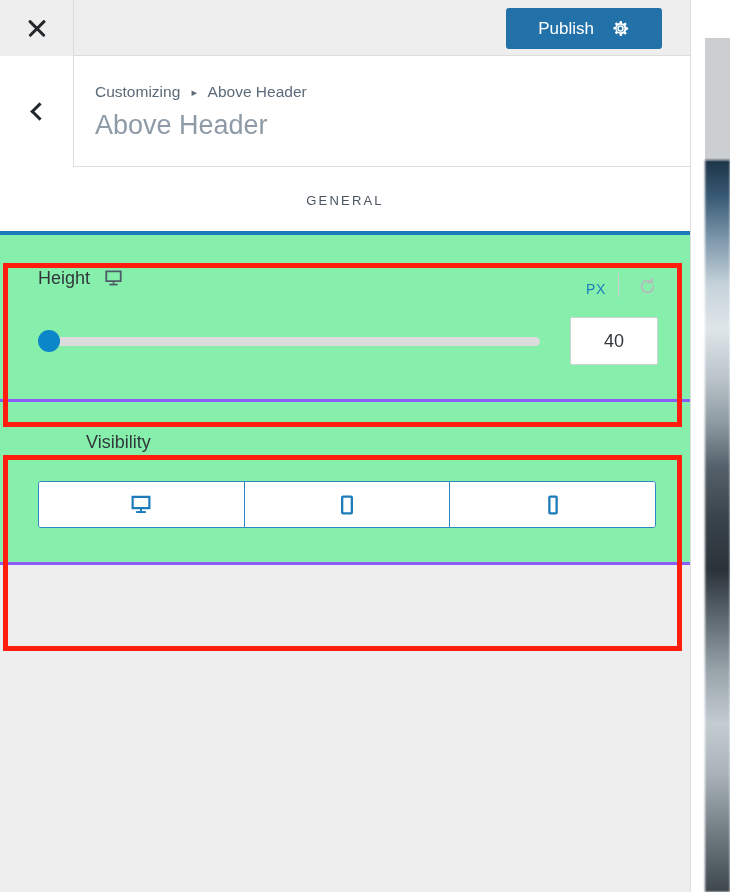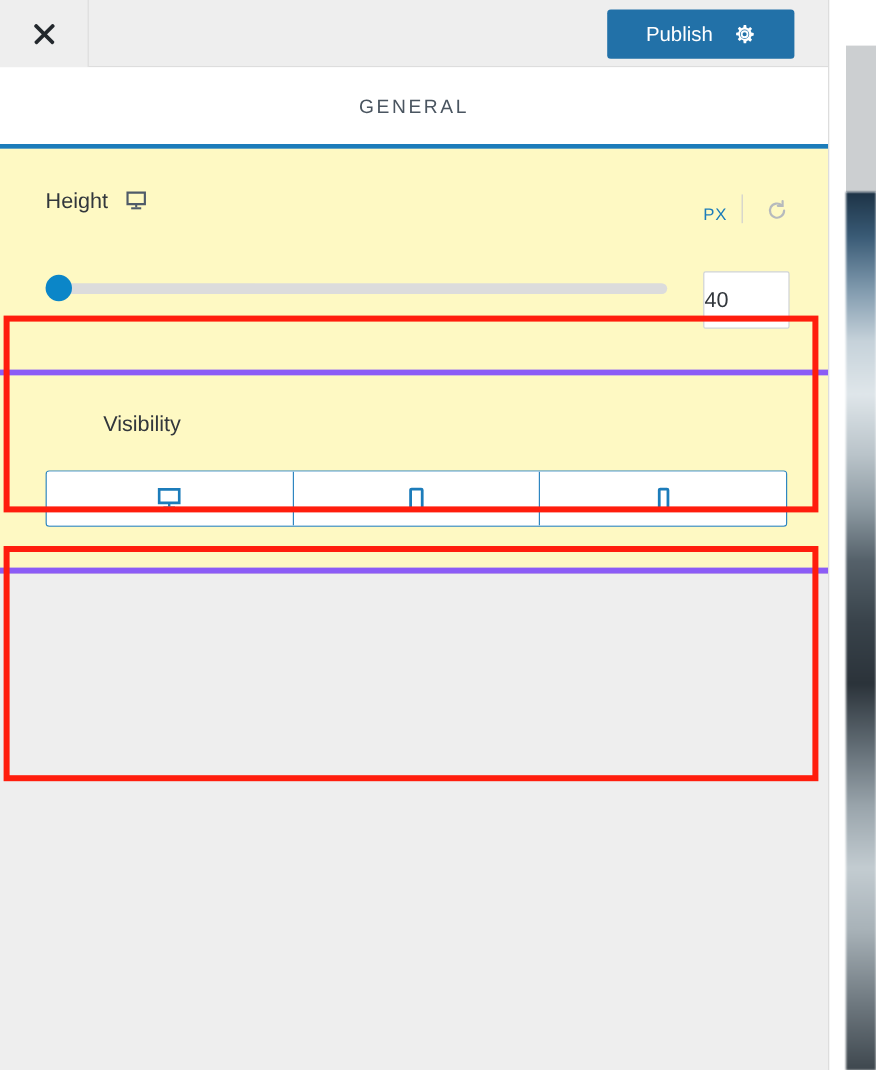--- a/index.html
+++ b/index.html
@@ -189,42 +189,42 @@
     height: 68px;
     background: #ffffff;
     border-bottom: 1px solid #dddddd;
     display: flex;
   }
   .tab {
     flex: 1 1 0;
     display: flex;
     align-items: center;
     justify-content: center;
-    font-size: 16px;
+    font-size: 13px;
     letter-spacing: 2.2px;
     color: #a6aeb6;
     cursor: pointer;
     position: relative;
     user-select: none;
   }
   .tab.active { color: #4a5560; }
   .tab.active::after {
     content: "";
     position: absolute;
     left: 0; right: 0;
     bottom: -1px;
     height: 4px;
     background: #1c7cba;
   }
 
   
   .section {
     position: relative;
-    background: #fef9c3;
-    border-bottom: 5px solid #8b5cf6;
+    background: #86efac;
+    border-bottom: 3px solid #8b5cf6;
   }
   .section-inner { padding: 30px 32px 34px 38px; }
 
   .ctl-header {
     display: flex;
     align-items: center;
     justify-content: space-between;
     height: 26px;
   }
   .ctl-label {
@@ -283,30 +283,29 @@
   .slider-thumb {
     position: absolute;
     left: 0;
     width: 22px;
     height: 22px;
     border-radius: 50%;
     background: #0b86c8;
     cursor: grab;
   }
   .num-input {
-    width: 72px;
+    width: 88px;
     height: 48px;
     background: #ffffff;
     border: 1px solid #cfd3d6;
     border-radius: 2px;
-    text-align: left;
+    text-align: center;
     font-size: 18px;
     font-family: "Liberation Sans", sans-serif;
     color: #32373c;
-    margin-top: 20px;
   }
 
   
   .vis-label {
     font-size: 18px;
     color: #32373c;
     margin-left: 48px;
   }
   .vis-group {
     display: flex;
@@ -358,20 +357,33 @@
       </div>
       <button class="publish-btn">
         <span>Publish</span>
         <svg class="gear-icon" width="19" height="19" viewBox="0 0 20 20" fill="#ffffff">
           <path d="M10 6.6a3.4 3.4 0 1 0 0 6.8 3.4 3.4 0 0 0 0-6.8zm0 5.2a1.8 1.8 0 1 1 0-3.6 1.8 1.8 0 0 1 0 3.6z"></path>
           <path d="M18 11.1v-2.2l-2.1-.35a6.1 6.1 0 0 0-.62-1.5l1.24-1.73-1.56-1.56-1.73 1.24a6.1 6.1 0 0 0-1.5-.62L11.38 2h-2.2L8.83 4.1a6.1 6.1 0 0 0-1.5.62L5.6 3.48 4.04 5.04l1.24 1.73a6.1 6.1 0 0 0-.62 1.5L2.56 8.62v2.2l2.1.35a6.1 6.1 0 0 0 .62 1.5l-1.24 1.73 1.56 1.56 1.73-1.24c.47.27.97.48 1.5.62L9.18 18h2.2l.35-2.1c.53-.14 1.03-.35 1.5-.62l1.73 1.24 1.56-1.56-1.24-1.73c.27-.47.48-.97.62-1.5L18 11.1zm-8 2.95a4.05 4.05 0 1 1 0-8.1 4.05 4.05 0 0 1 0 8.1z"></path>
         </svg>
       </button>
     </div>
 
+    <div class="titlebar">
+      <div class="back-btn">
+        <span class="chev-left"></span>
+      </div>
+      <div class="title-texts">
+        <div class="breadcrumb">
+          <span>Customizing</span>
+          <span class="sep">▸</span>
+          <span>Above Header</span>
+        </div>
+        <div class="panel-title">Above Header</div>
+      </div>
+    </div>
 
     <div class="tabs">
       <div class="tab active">
         <span>GENERAL</span>
       </div>
     </div>
 
     <div class="section">
       <div class="section-inner">
         <div class="ctl-header">

